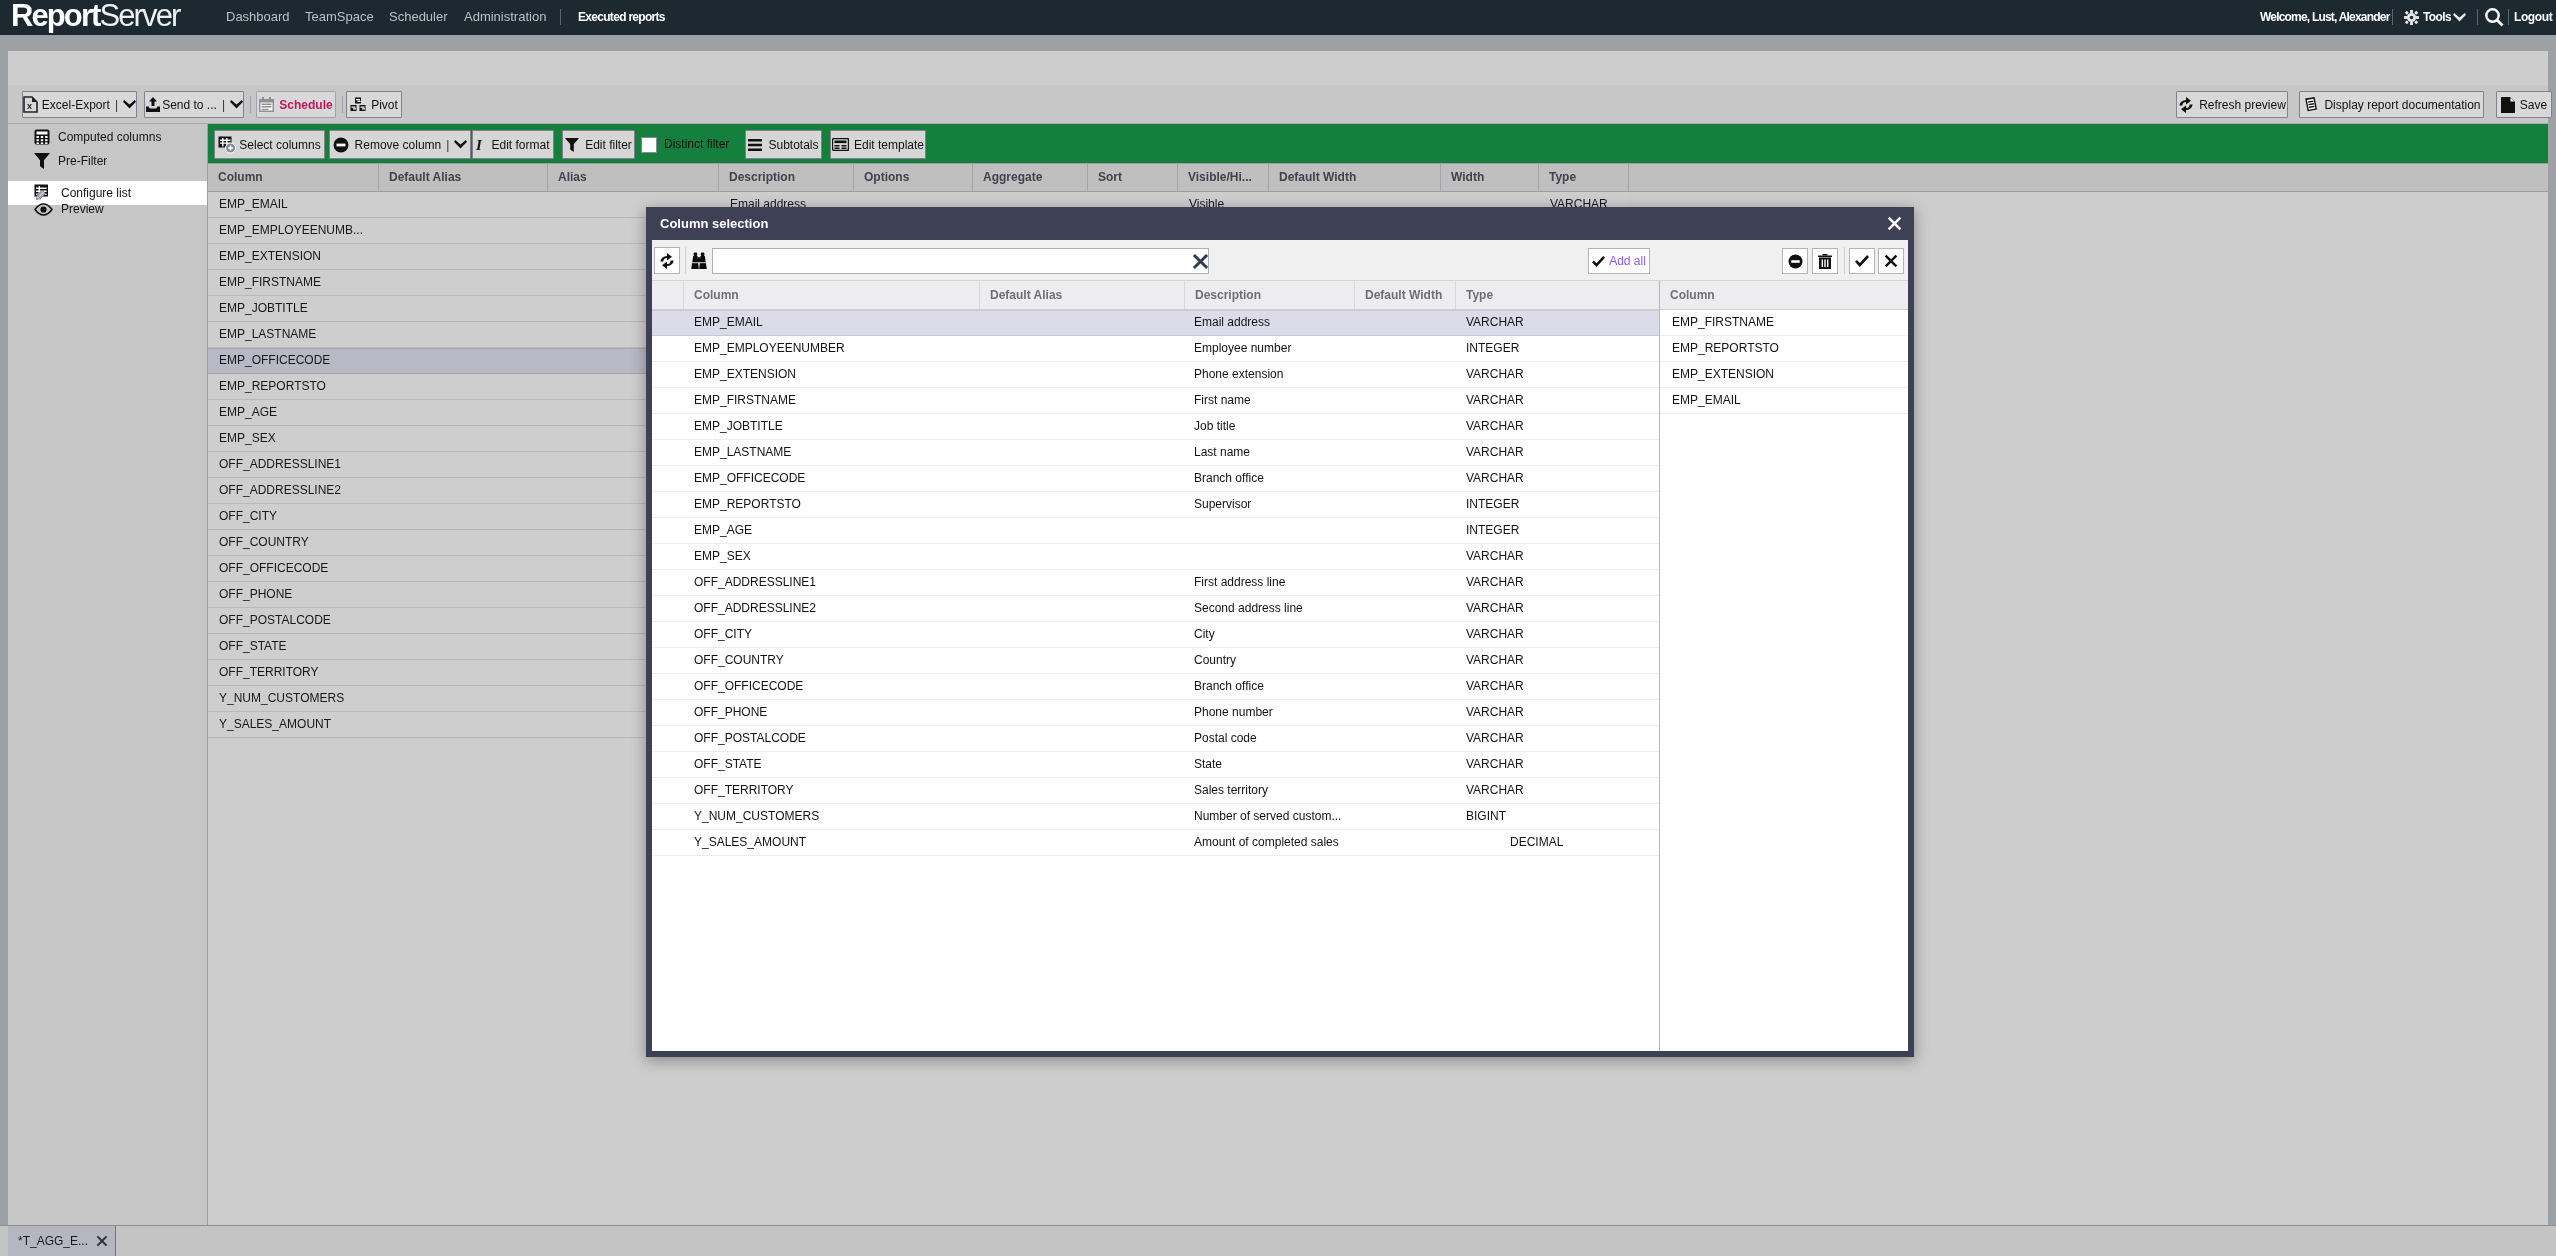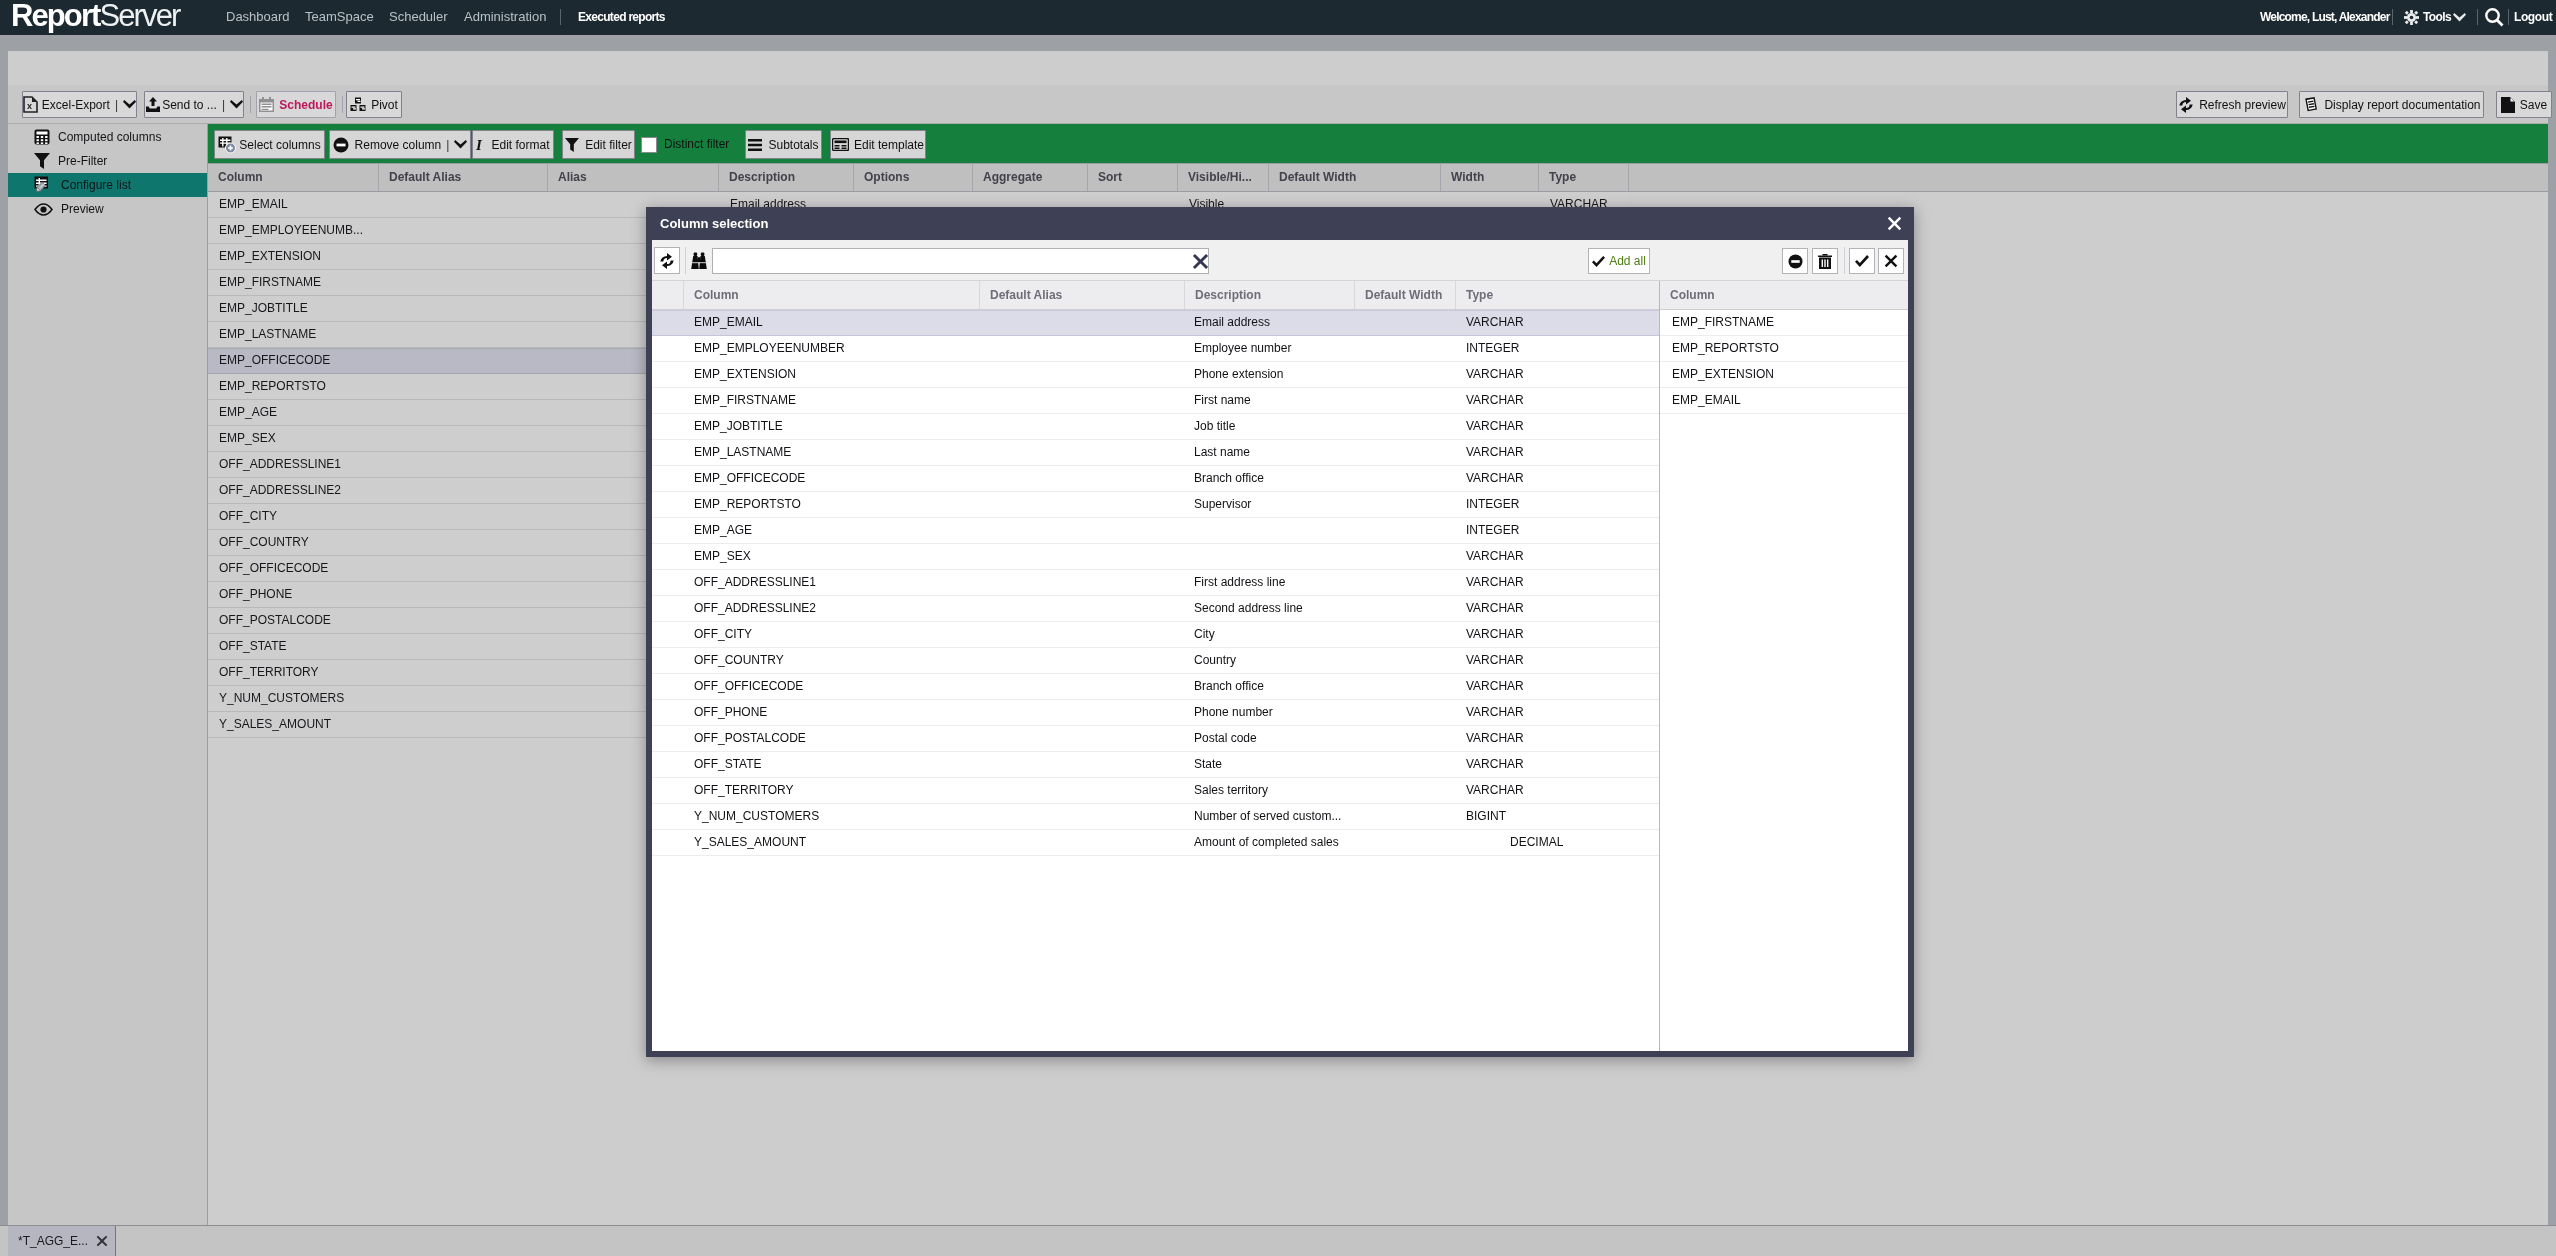--- a/index.html
+++ b/index.html
@@ -26,21 +26,21 @@
 .btn .gap { width:5px; }
 .btn.dis { color:#be185d;font-weight:bold; }
 .tbsep { position:absolute; top:11px; height:17px; width:1px; background:#a3a3ab; }
 .chev { margin-left:4px; }
 .pipe { margin-left:5px; margin-right:1px; color:#333; font-weight:400; }
 
 
 #sidebar { position:absolute; left:0; top:73px; width:200px; height:1101px; background:#c6c6c6; border-right:1px solid #9e9ea4; }
 .sbitem { position:absolute; left:0; width:199px; height:24px; display:flex; align-items:center; color:#141418; font-size:12px; }
 .sbitem svg { margin-left:26px; margin-right:8px; flex:none; }
-.sbitem.sel { background:#0f766e; }
+.sbitem.sel { background:#ffffff;margin-top:8px; }
 
 
 #content { position:absolute; left:200px; top:73px; width:2340px; height:1101px; background:#cdcdcd; }
 #ctoolbar { position:absolute; left:0; top:0; width:2340px; height:39px; background:#15803d; }
 .cbtn { position:absolute; top:6px; height:29px; background:#d6d6d6; border:1px solid #82828c; border-radius:1px; display:flex; align-items:center; justify-content:center; font-size:12px; color:#111; white-space:nowrap; }
 #ghead { position:absolute; left:0; top:39px; width:2340px; height:29px; background:#bfbfbf; border-top:1px solid #999da1; border-bottom:1px solid #999da1; }
 .gh { position:absolute; top:0; height:27px; line-height:27px; font-weight:bold; color:#42424c; font-size:12px; padding-left:10px; border-right:1px solid #a6a6aa; overflow:hidden; }
 .gh.last { border-right:none; }
 #grows { position:absolute; left:0; top:68px; width:1421px; }
 .r { position:relative; width:1421px; height:26px; background:#cecece; border-bottom:1px solid #b9b9b9; }
@@ -390,21 +390,21 @@
             <path d="M1.2 16.9l2-13h4.4l1.2 13z"></path>
             <path d="M9.2 16.9l1.2-13h4.4l2 13z"></path>
             <rect x="7.9" y="5.2" width="2.2" height="5.2"></rect>
           </g>
           <rect x="1.2" y="10.2" width="15.6" height="1" fill="#cfcfcf"></rect>
         </svg>
       <div id="dinput"></div>
       <svg class="abs" style="left:540px;top:13px;" width="17" height="17" viewBox="0 0 15 15">
           <path fill="#343852" d="M2.6 0.8L7.5 5.7 12.4 0.8 14.2 2.6 9.3 7.5 14.2 12.4 12.4 14.2 7.5 9.3 2.6 14.2 0.8 12.4 5.7 7.5 0.8 2.6z"></path>
         </svg>
-      <div class="dbtn" style="left:936px;top:8px;width:62px;height:26px;font-size:12px;color:#4d7c0f;">
+      <div class="dbtn" style="left:936px;top:8px;width:62px;height:26px;font-size:12px;color:#8b5cf6;">
         <svg width="13" height="11" viewBox="0 0 13 11">
             <path fill="#111" d="M4.5 11L0 6.3l1.8-1.8 2.7 2.8L11.2 0 13 1.8z"></path>
           </svg>
         <span style="width:4px;"></span>Add all
       </div>
       <div class="dbtn" style="left:1130px;top:8px;width:26px;height:26px;">
         <svg width="15" height="15" viewBox="0 0 16 16">
             <circle cx="8" cy="8" r="7.5" fill="#111"></circle>
             <rect x="3.5" y="6.6" width="9" height="2.8" fill="#fff"></rect>
           </svg>

